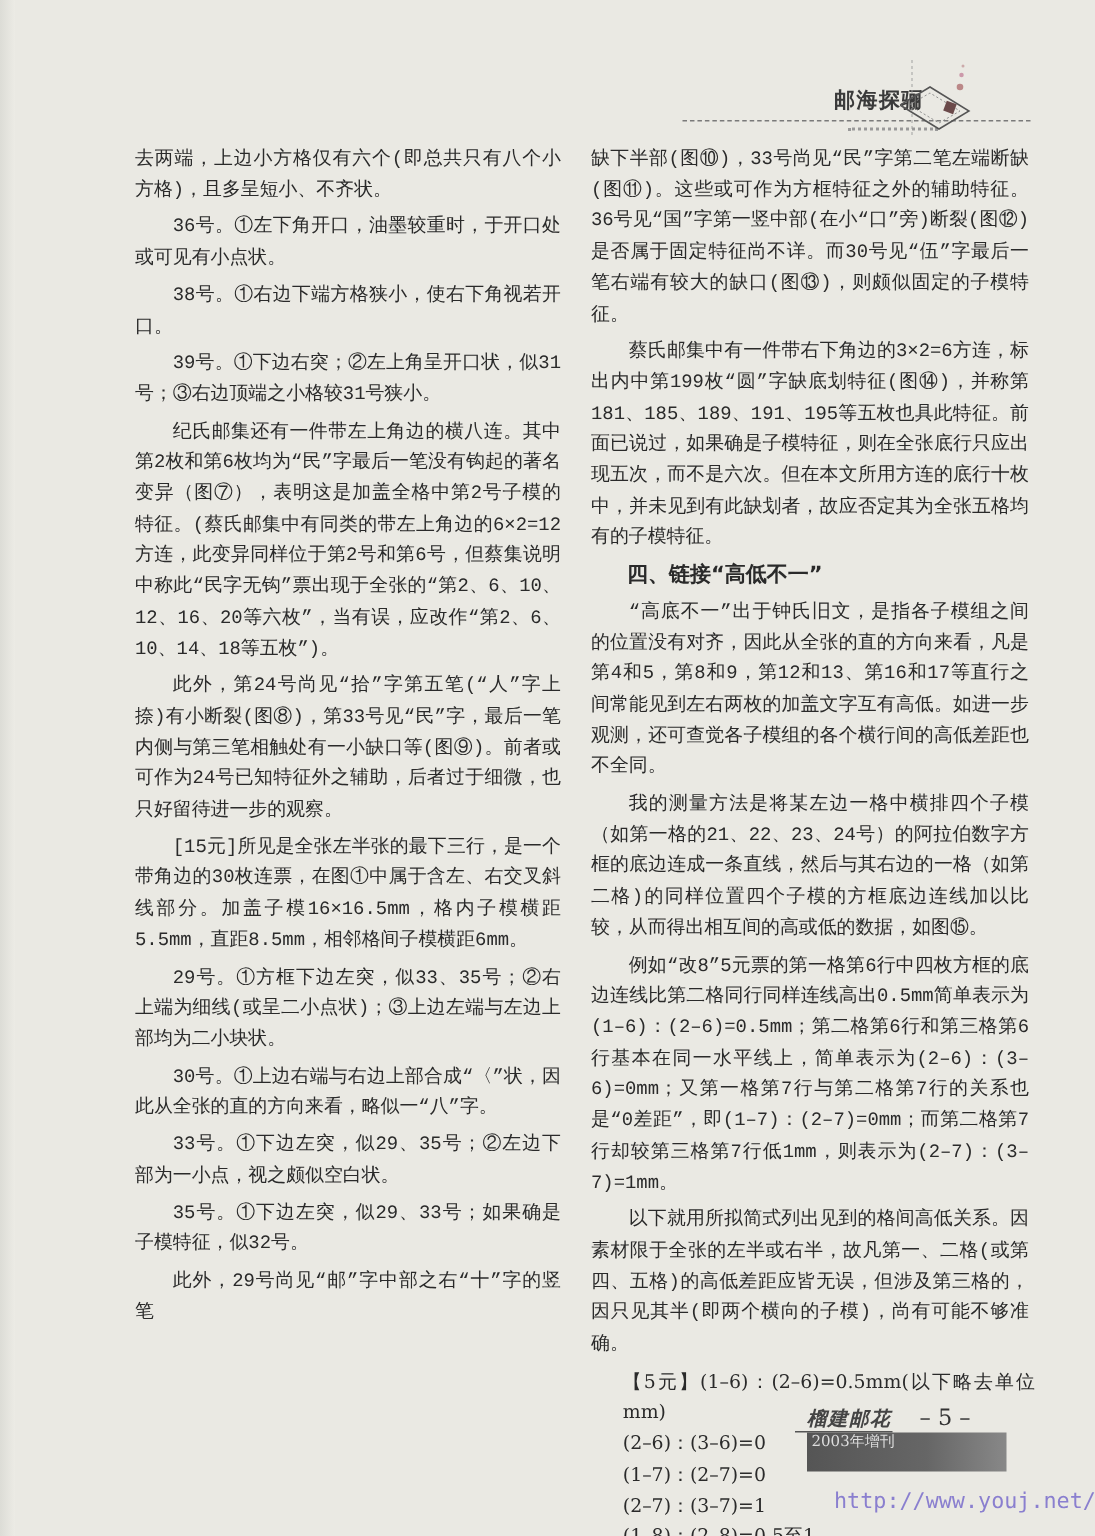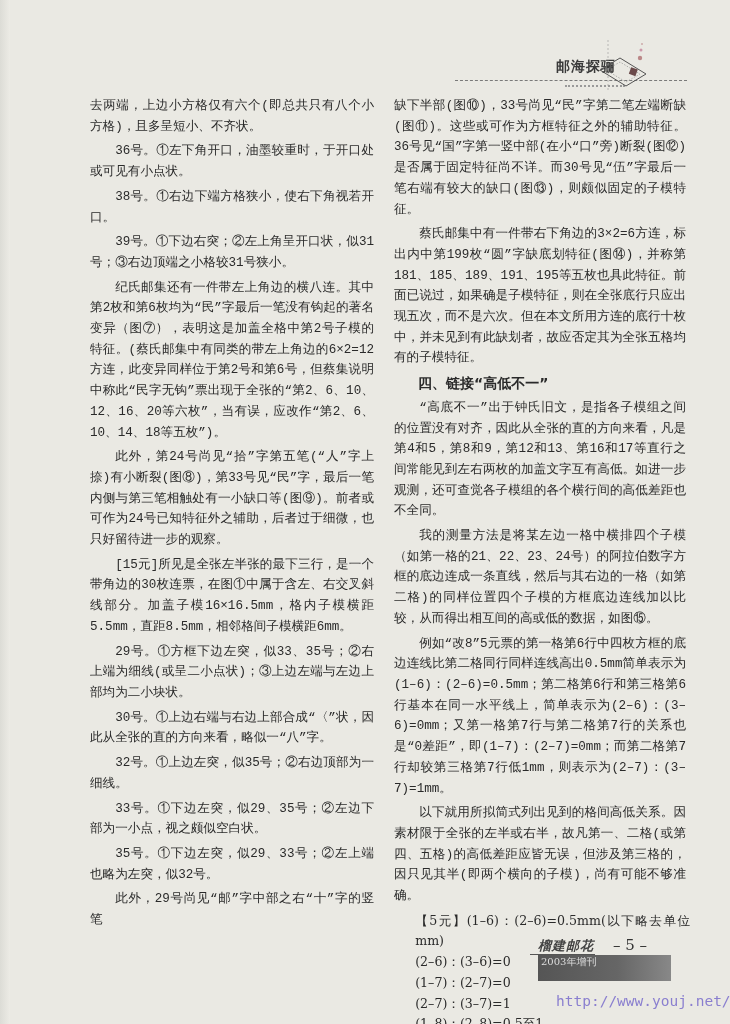--- a/index.html
+++ b/index.html
@@ -93,23 +93,22 @@
 <div class="col left">
   <p class="p noindent">去两端，上边小方格仅有六个(即总共只有八个小方格)，且多呈短小、不齐状。</p>
   <p class="p">36号。①左下角开口，油墨较重时，于开口处或可见有小点状。</p>
   <p class="p">38号。①右边下端方格狭小，使右下角视若开口。</p>
   <p class="p">39号。①下边右突；②左上角呈开口状，似31号；③右边顶端之小格较31号狭小。</p>
   <p class="p">纪氏邮集还有一件带左上角边的横八连。其中第2枚和第6枚均为“民”字最后一笔没有钩起的著名变异（图⑦），表明这是加盖全格中第2号子模的特征。(蔡氏邮集中有同类的带左上角边的6×2=12方连，此变异同样位于第2号和第6号，但蔡集说明中称此“民字无钩”票出现于全张的“第2、6、10、12、16、20等六枚”，当有误，应改作“第2、6、10、14、18等五枚”)。</p>
   <p class="p">此外，第24号尚见“拾”字第五笔(“人”字上捺)有小断裂(图⑧)，第33号见“民”字，最后一笔内侧与第三笔相触处有一小缺口等(图⑨)。前者或可作为24号已知特征外之辅助，后者过于细微，也只好留待进一步的观察。</p>
   <p class="p">[15元]所见是全张左半张的最下三行，是一个带角边的30枚连票，在图①中属于含左、右交叉斜线部分。加盖子模16×16.5mm，格内子模横距5.5mm，直距8.5mm，相邻格间子模横距6mm。</p>
   <p class="p">29号。①方框下边左突，似33、35号；②右上端为细线(或呈二小点状)；③上边左端与左边上部均为二小块状。</p>
   <p class="p">30号。①上边右端与右边上部合成“〈”状，因此从全张的直的方向来看，略似一“八”字。</p>
-  <p class="p">32号。①上边左突，似35号；②右边顶部为一细线。</p>
   <p class="p">33号。①下边左突，似29、35号；②左边下部为一小点，视之颇似空白状。</p>
-  <p class="p">35号。①下边左突，似29、33号；②左上端也略为左突，似32号。</p>
+  <p class="p">35号。①下边左突，似29、33号；如果确是子模特征，似32号。</p>
   <p class="p">此外，29号尚见“邮”字中部之右“十”字的竖笔</p>
 </div>
 
 <div class="col right">
   <p class="p noindent">缺下半部(图⑩)，33号尚见“民”字第二笔左端断缺(图⑪)。这些或可作为方框特征之外的辅助特征。36号见“国”字第一竖中部(在小“口”旁)断裂(图⑫)是否属于固定特征尚不详。而30号见“伍”字最后一笔右端有较大的缺口(图⑬)，则颇似固定的子模特征。</p>
   <p class="p">蔡氏邮集中有一件带右下角边的3×2=6方连，标出内中第199枚“圆”字缺底划特征(图⑭)，并称第181、185、189、191、195等五枚也具此特征。前面已说过，如果确是子模特征，则在全张底行只应出现五次，而不是六次。但在本文所用方连的底行十枚中，并未见到有此缺划者，故应否定其为全张五格均有的子模特征。</p>
   <p class="section-head">四、链接“高低不一”</p>
   <p class="p">“高底不一”出于钟氏旧文，是指各子模组之间的位置没有对齐，因此从全张的直的方向来看，凡是第4和5，第8和9，第12和13、第16和17等直行之间常能见到左右两枚的加盖文字互有高低。如进一步观测，还可查觉各子模组的各个横行间的高低差距也不全同。</p>
   <p class="p">我的测量方法是将某左边一格中横排四个子模（如第一格的21、22、23、24号）的阿拉伯数字方框的底边连成一条直线，然后与其右边的一格（如第二格)的同样位置四个子模的方框底边连线加以比较，从而得出相互间的高或低的数据，如图⑮。</p>
   <p class="p">例如“改8”5元票的第一格第6行中四枚方框的底边连线比第二格同行同样连线高出0.5mm简单表示为(1–6)：(2–6)=0.5mm；第二格第6行和第三格第6行基本在同一水平线上，简单表示为(2–6)：(3–6)=0mm；又第一格第7行与第二格第7行的关系也是“0差距”，即(1–7)：(2–7)=0mm；而第二格第7行却较第三格第7行低1mm，则表示为(2–7)：(3–7)=1mm。</p>

